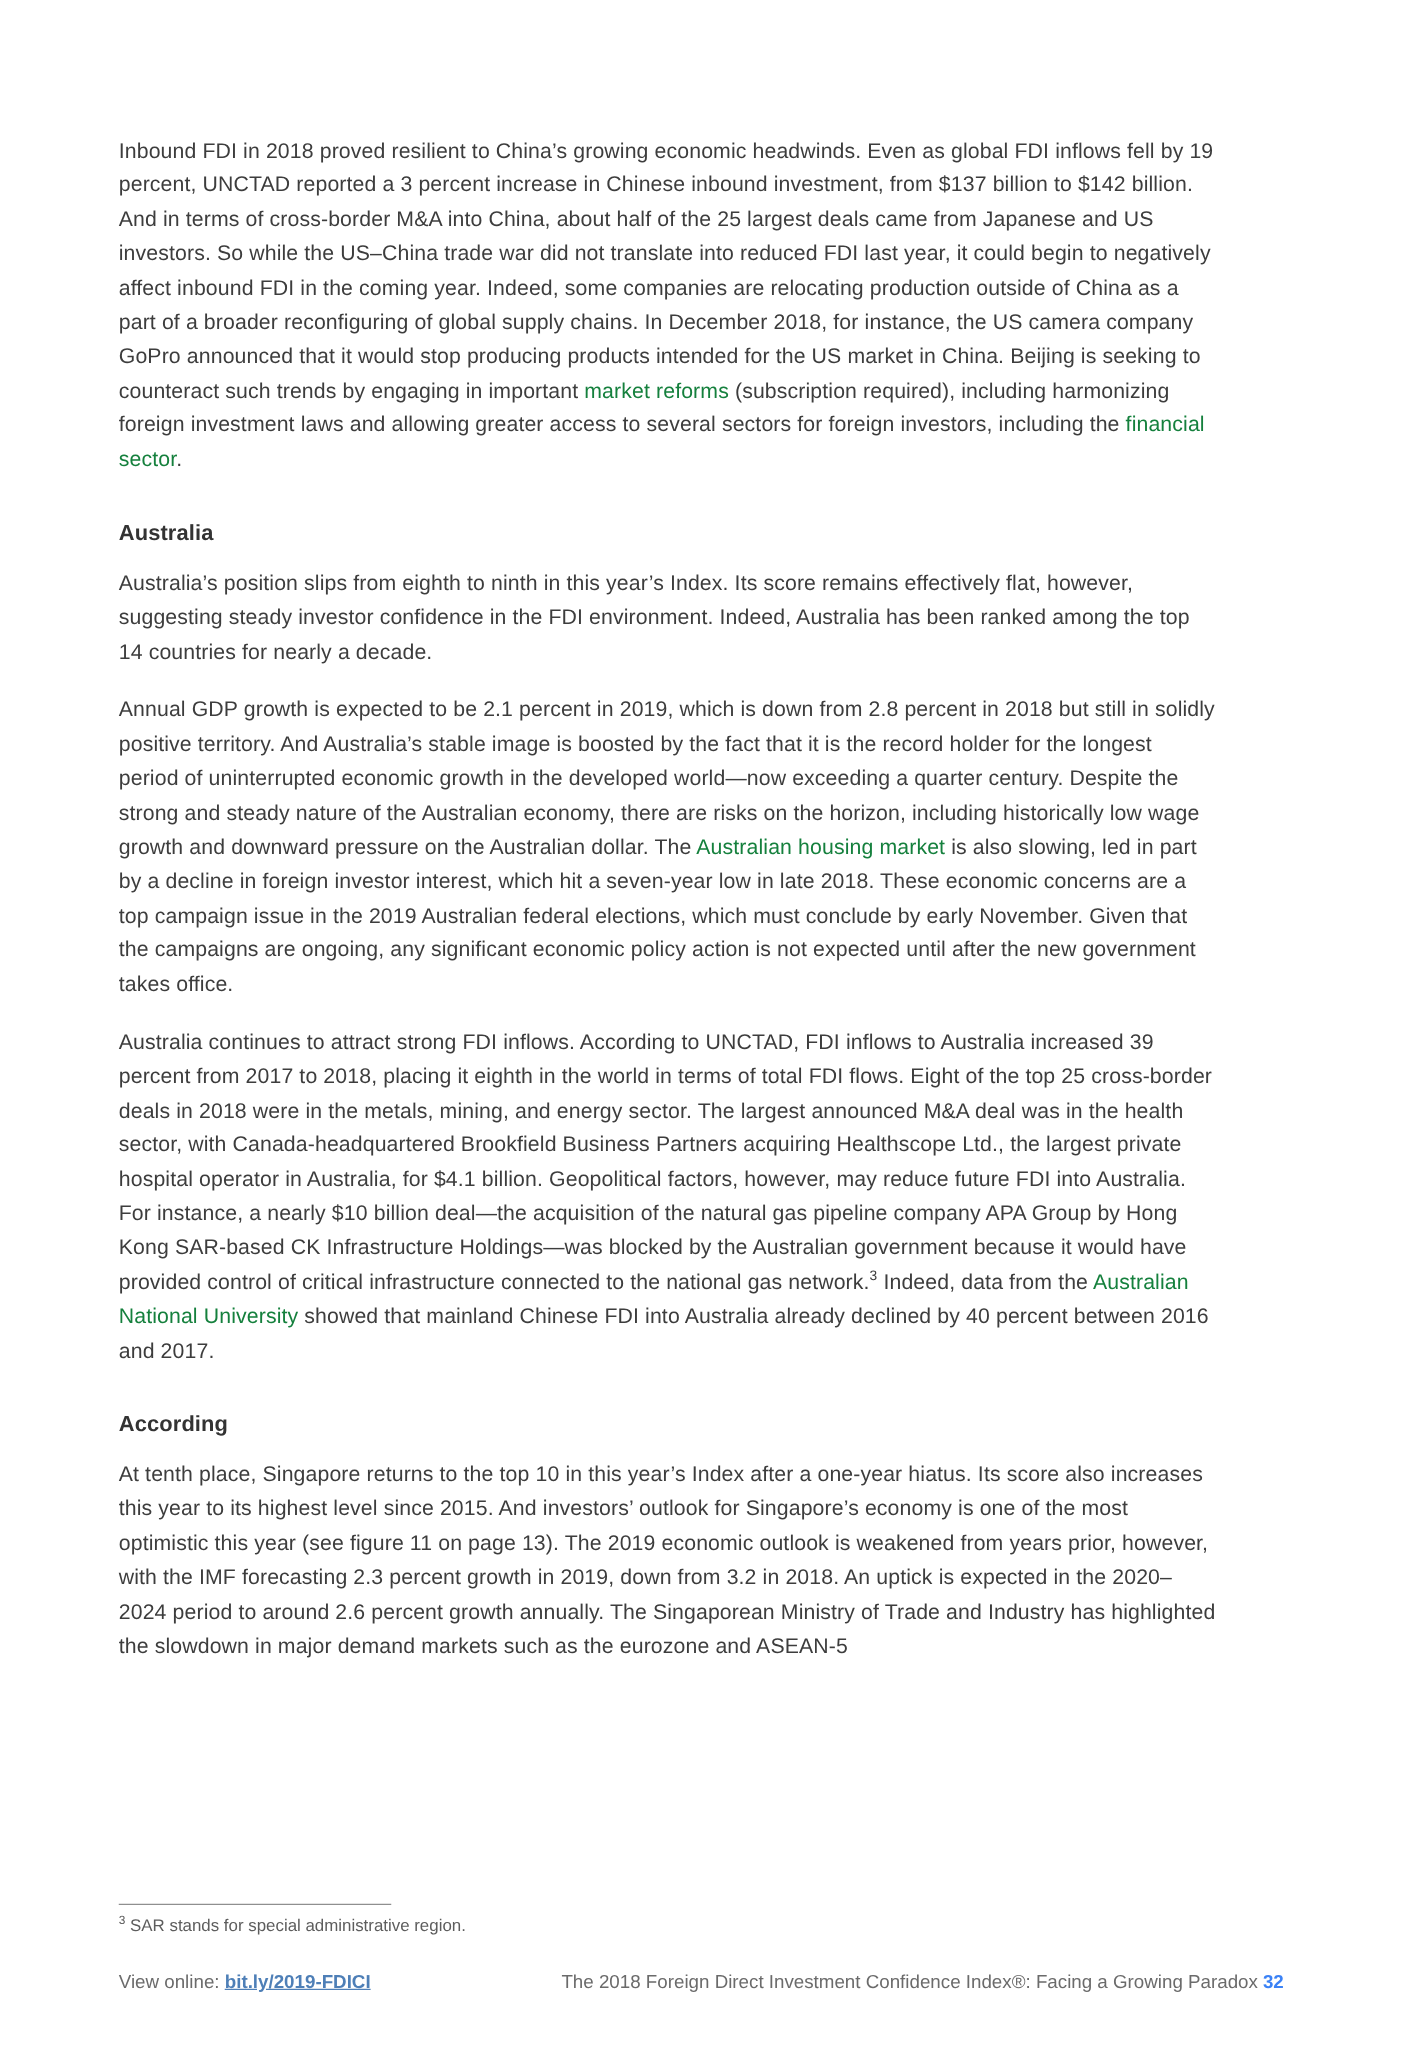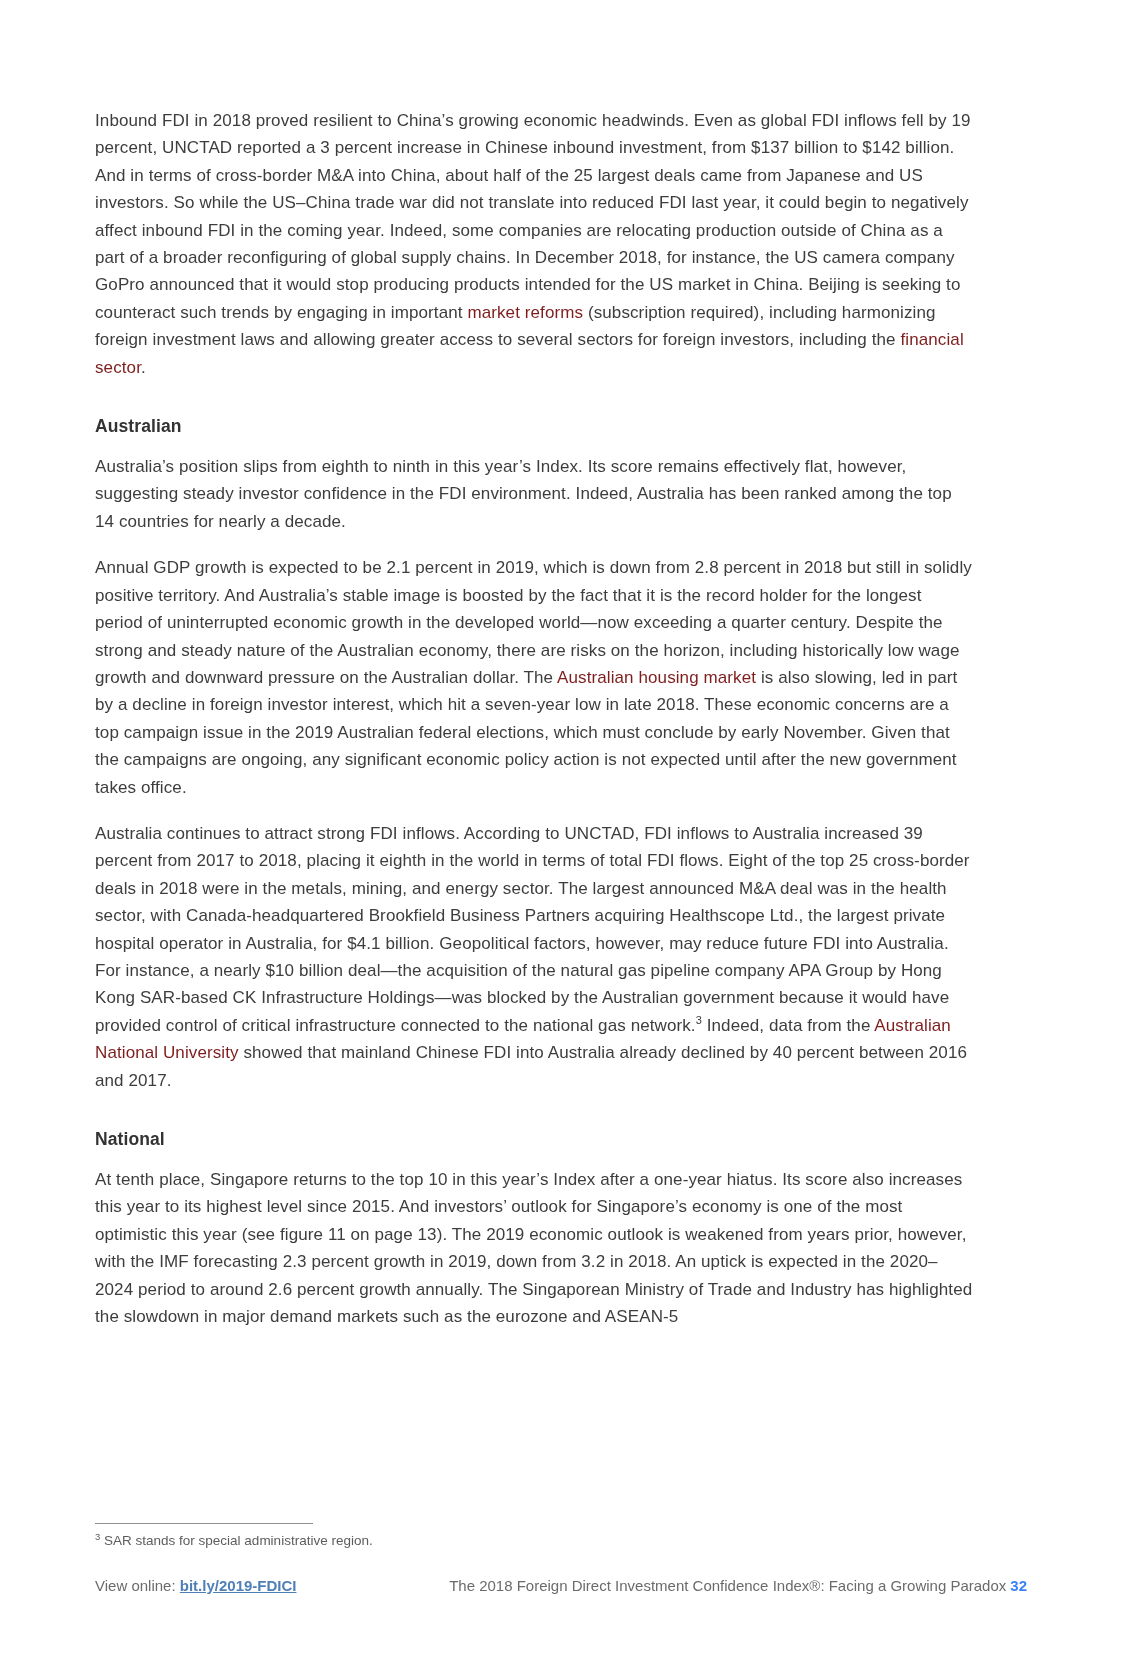--- a/index.html
+++ b/index.html
@@ -27,21 +27,21 @@
     margin: 0 0 19px 0;
   }
   .content h2 {
     font-size: 17.5px;
     line-height: 24px;
     font-weight: bold;
     color: #333333;
     margin: 33px 0 15px 0;
   }
   a.link {
-    color: #7f1d1d;
+    color: #15803d;
     text-decoration: none;
     cursor: pointer;
   }
   sup.fnref {
     font-size: 11px;
     line-height: 0;
     vertical-align: super;
   }
   .bottom {
     position: absolute;
@@ -88,29 +88,29 @@
 </style>
 </head>
 <body>
 
 <div class="page">
 
   <main class="content">
 
     <p><span>Inbound FDI in 2018 proved resilient to China’s growing economic headwinds. Even as global FDI inflows fell by 19 percent, UNCTAD reported a 3 percent increase in Chinese inbound investment, from $137 billion to $142 billion. And in terms of cross-border M&amp;A into China, about half of the 25 largest deals came from Japanese and US investors. So while the US–China trade war did not translate into reduced FDI last year, it could begin to negatively affect inbound FDI in the coming year. Indeed, some companies are relocating production outside of China as a part of a broader reconfiguring of global supply chains. In December 2018, for instance, the US camera company GoPro announced that it would stop producing products intended for the US market in China. Beijing is seeking to counteract such trends by engaging in important </span><a class="link" href="#">market reforms</a><span> (subscription required), including harmonizing foreign investment laws and allowing greater access to several sectors for foreign investors, including the </span><a class="link" href="#">financial sector</a><span>.</span></p>
 
-    <h2>Australian</h2>
+    <h2>Australia</h2>
 
     <p>Australia’s position slips from eighth to ninth in this year’s Index. Its score remains effectively flat, however, suggesting steady investor confidence in the FDI environment. Indeed, Australia has been ranked among the top 14 countries for nearly a decade.</p>
 
     <p><span>Annual GDP growth is expected to be 2.1 percent in 2019, which is down from 2.8 percent in 2018 but still in solidly positive territory. And Australia’s stable image is boosted by the fact that it is the record holder for the longest period of uninterrupted economic growth in the developed world—now exceeding a quarter century. Despite the strong and steady nature of the Australian economy, there are risks on the horizon, including historically low wage growth and downward pressure on the Australian dollar. The </span><a class="link" href="#">Australian housing market</a><span> is also slowing, led in part by a decline in foreign investor interest, which hit a seven-year low in late 2018. These economic concerns are a top campaign issue in the 2019 Australian federal elections, which must conclude by early November. Given that the campaigns are ongoing, any significant economic policy action is not expected until after the new government takes office.</span></p>
 
     <p><span>Australia continues to attract strong FDI inflows. According to UNCTAD, FDI inflows to Australia increased 39 percent from 2017 to 2018, placing it eighth in the world in terms of total FDI flows. Eight of the top 25 cross-border deals in 2018 were in the metals, mining, and energy sector. The largest announced M&amp;A deal was in the health sector, with Canada-headquartered Brookfield Business Partners acquiring Healthscope Ltd., the largest private hospital operator in Australia, for $4.1 billion. Geopolitical factors, however, may reduce future FDI into Australia. For instance, a nearly $10 billion deal—the acquisition of the natural gas pipeline company APA Group by Hong Kong SAR-based CK Infrastructure Holdings—was blocked by the Australian government because it would have provided control of critical infrastructure connected to the national gas network.</span><sup class="fnref">3</sup><span> Indeed, data from the </span><a class="link" href="#">Australian National University</a><span> showed that mainland Chinese FDI into Australia already declined by 40 percent between 2016 and 2017.</span></p>
 
-    <h2>National</h2>
+    <h2>According</h2>
 
     <p>At tenth place, Singapore returns to the top 10 in this year’s Index after a one-year hiatus. Its score also increases this year to its highest level since 2015. And investors’ outlook for Singapore’s economy is one of the most optimistic this year (see figure 11 on page 13). The 2019 economic outlook is weakened from years prior, however, with the IMF forecasting 2.3 percent growth in 2019, down from 3.2 in 2018. An uptick is expected in the 2020–2024 period to around 2.6 percent growth annually. The Singaporean Ministry of Trade and Industry has highlighted the slowdown in major demand markets such as the eurozone and ASEAN-5</p>
 
   </main>
 
   <div class="bottom">
     <div class="footnote-rule"></div>
     <p class="footnote"><sup>3</sup><span> SAR stands for special administrative region.</span></p>
 
     <footer class="footer">

